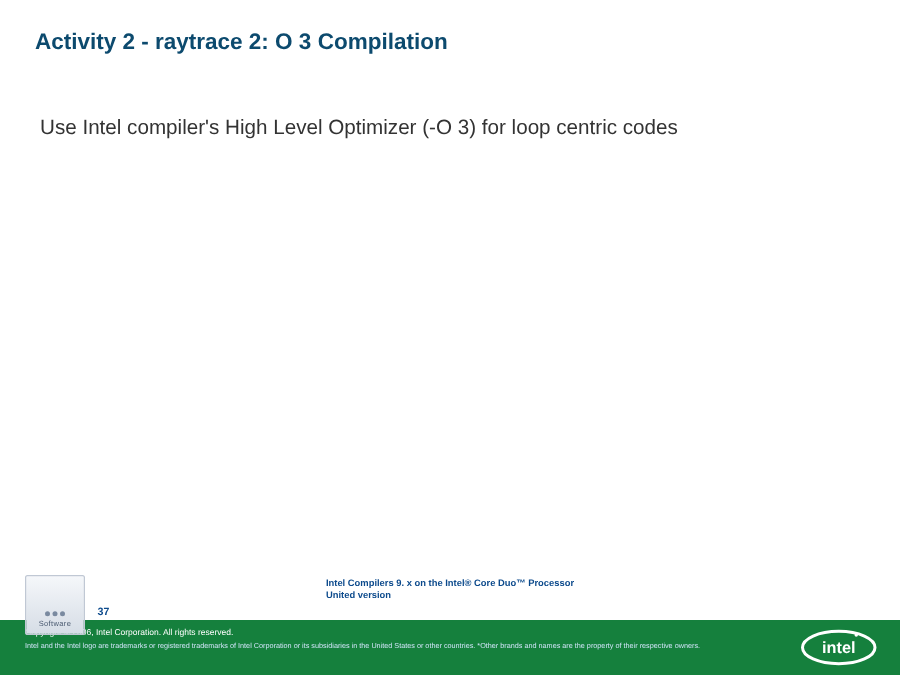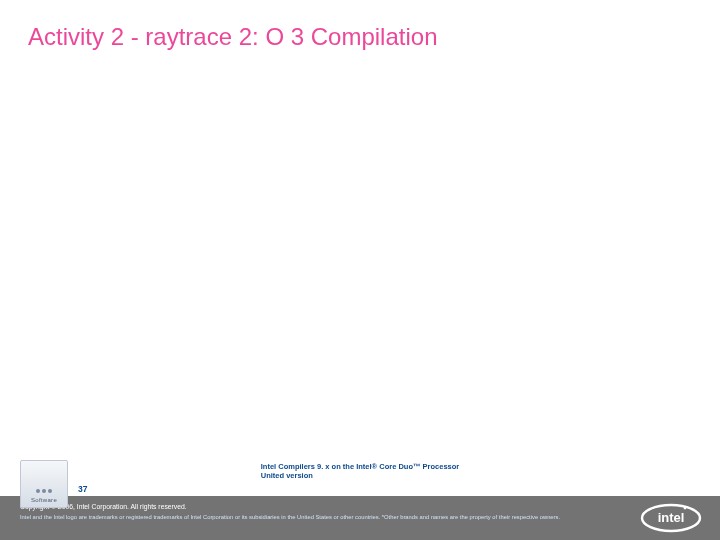--- a/index.html
+++ b/index.html
@@ -10,23 +10,23 @@
       position: relative;
     }
     .slide {
       width: 720px;
       height: 540px;
       position: relative;
       display: flex;
       flex-direction: column;
     }
     .title {
-      font-size: 24px;
-      font-weight: normal;
-      color: #ec4899;
+      font-size: 18px;
+      font-weight: bold;
+      color: #0c4a6e;
       padding: 22px 28px 10px 28px;
       line-height: 1.25;
     }
     .body-text {
       font-size: 16.5px;
       color: #333333;
       padding: 36px 32px 0 32px;
       line-height: 1.35;
     }
     .spacer { flex: 1; }
@@ -81,21 +81,21 @@
     .software-badge .dots span {
       width: 4px; height: 4px; background:#7a8aa0; border-radius:50%;
     }
     .software-badge .sw-label {
       font-size: 6px;
       color: #4a5a70;
       margin-bottom: 4px;
       letter-spacing: 0.3px;
     }
     .footer-blue {
-      background: #737373;
+      background: #15803d;
       min-height: 44px;
       padding: 6px 90px 6px 20px;
       position: relative;
     }
     .copyright {
       font-size: 6.8px;
       color: #ffffff;
       line-height: 1.4;
     }
     .disclaimer {
@@ -114,20 +114,21 @@
     }
     .intel-logo svg { width: 100%; height: 100%; }
   </style>
 </head>
 <body>
 
 <div class="slide">
 
   <h1 class="title">Activity 2 - raytrace 2: O 3 Compilation</h1>
 
+  <p class="body-text">Use Intel compiler's High Level Optimizer (-O 3) for loop centric codes</p>
 
   <div class="spacer"></div>
 
   <div class="footer">
 
     <div class="footer-top">
 
       <div class="software-badge">
         <div class="dots">
           <span></span>

